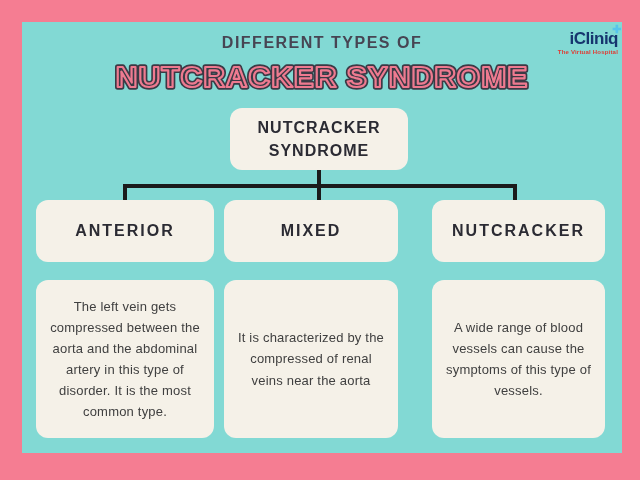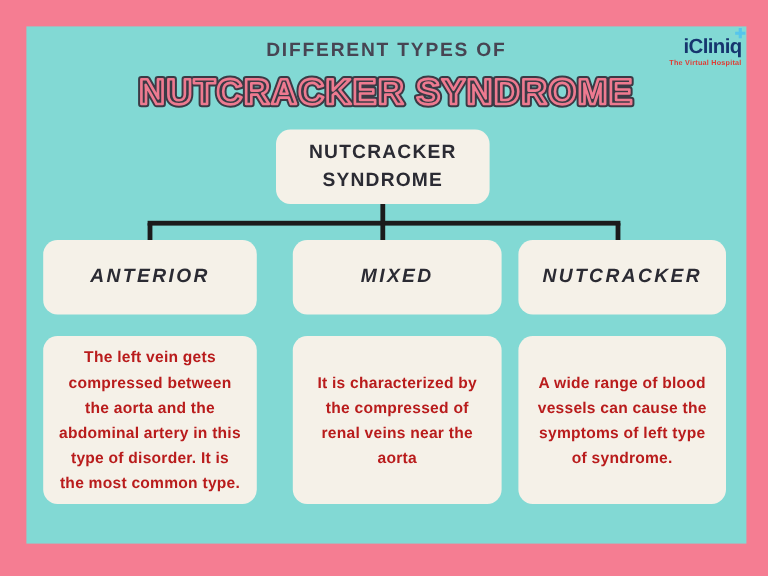--- a/index.html
+++ b/index.html
@@ -52,29 +52,29 @@
     display:flex; align-items:center; justify-content:center;
     text-align:center; color:#2B2B33;
   }
   .root-box{
     left:230px; top:108px; width:178px; height:62px;
     font-size:16px; font-weight:600; letter-spacing:1px; line-height:1.45;
     padding:0 18px; box-sizing:border-box;
   }
   .label-box{
     top:200px; height:62px;
-    font-size:16px; font-weight:600; letter-spacing:2px;font-style:italic;
+    font-size:16px; font-weight:600; letter-spacing:2px;
   }
   .desc-box{
-    top:280px; height:140px;
-    font-size:13px; font-weight:700; letter-spacing:0.2px; line-height:1.62;
-    padding:8px 12px; box-sizing:border-box; color:#b91c1c;
+    top:280px; height:158px;
+    font-size:13px; font-weight:400; letter-spacing:0.2px; line-height:1.62;
+    padding:8px 12px; box-sizing:border-box; color:#404040;
   }
   .col-a{ left:36px;  width:178px; }
-  .col-b{ left:244px; width:174px;align-items:center; }
+  .col-b{ left:224px; width:174px;align-items:center; }
   .col-c{ left:432px; width:173px; }
 </style>
 </head>
 <body>
 
 <div class="canvas">
   <div class="board"></div>
 
   <div class="kicker">DIFFERENT TYPES OF</div>
   <svg class="big-title-svg" viewBox="0 0 600 44">
@@ -110,15 +110,15 @@
     <span>NUTCRACKER</span>
   </div>
 
   <div class="box desc-box col-a">
     <span>The left vein gets compressed between the aorta and the abdominal artery in this type of disorder. It is the most common type.</span>
   </div>
   <div class="box desc-box col-b">
     <span>It is characterized by the compressed of renal veins near the aorta</span>
   </div>
   <div class="box desc-box col-c">
-    <span>A wide range of blood vessels can cause the symptoms of left type of syndrome.</span>
+    <span>A wide range of blood vessels can cause the symptoms of this type of vessels.</span>
   </div>
 </div>
 
 </body></html>

